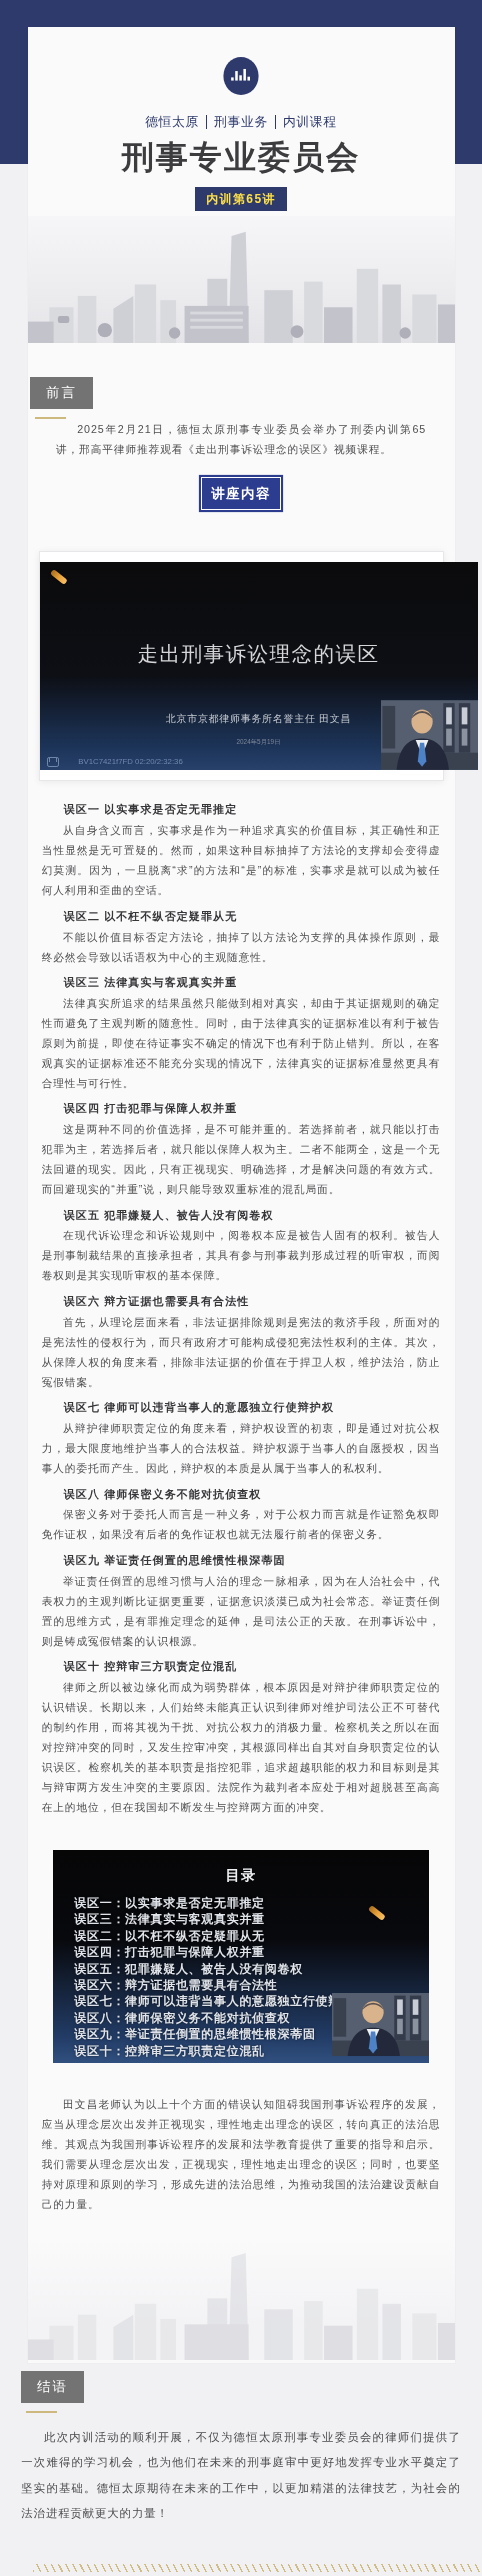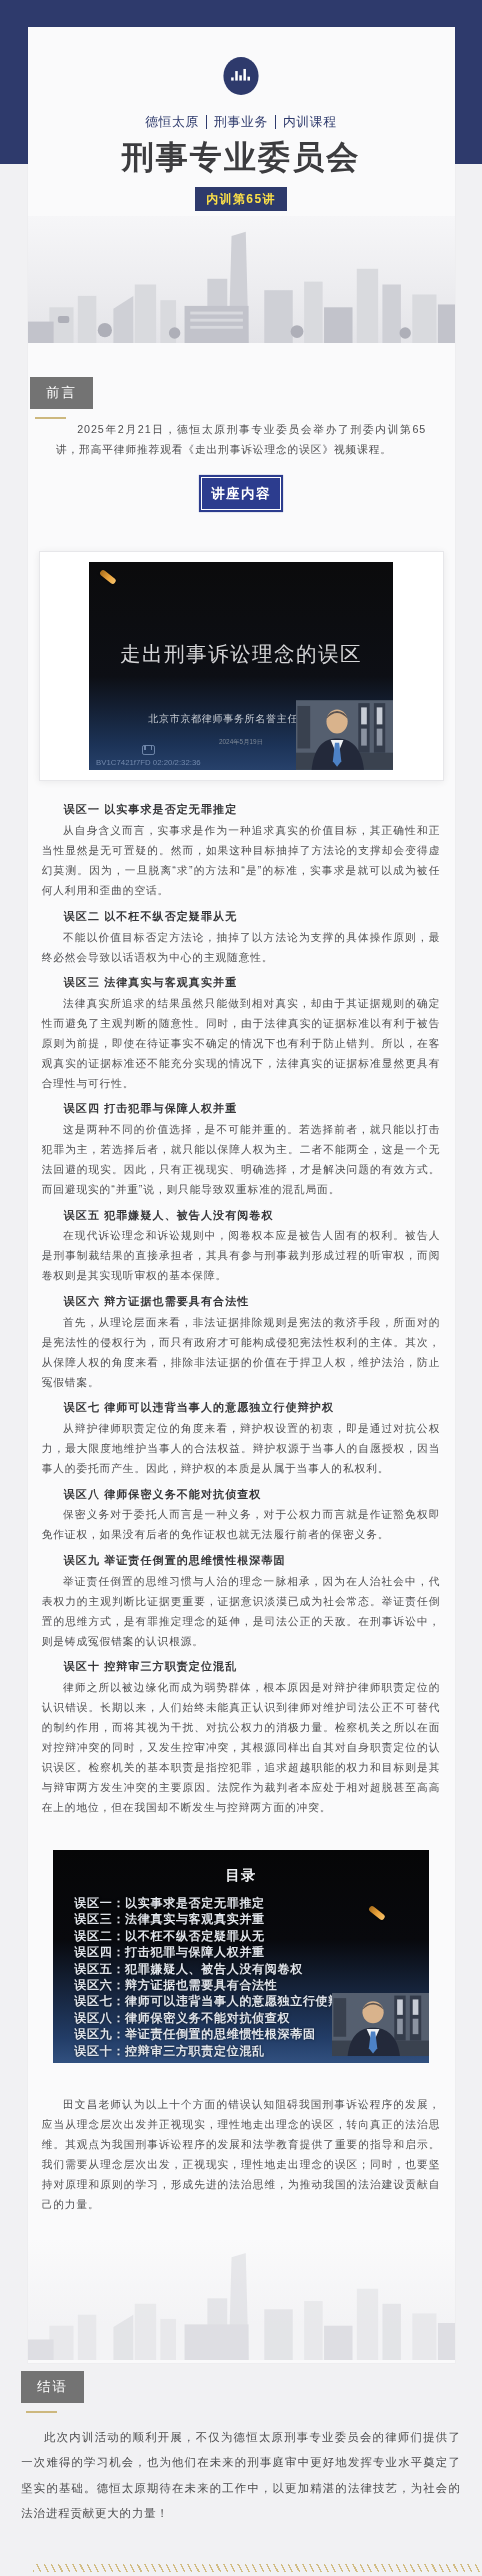--- a/index.html
+++ b/index.html
@@ -79,39 +79,39 @@
     color:#37373a;text-indent:2em;
   }
   
   .video-card{
     width:403px;margin:41px auto 0;
     background:#ffffff;border:0.7px solid #e7e7ea;
     box-shadow:0 1.4px 7.1px rgba(0,0,0,.07);
     padding:10px 0;
   }
   .video{
-    position:relative;width:304px;height:208px;margin:0 auto;
+    position:relative;width:438px;height:208px;margin:0 auto;
     background:linear-gradient(180deg,#0b0b0c 0%,#0d0f15 55%,#1c3357 88%,#27416b 100%);
   }
   .v-title{
     position:absolute;top:44%;left:0;right:0;transform:translateY(-50%);
     text-align:center;font-size:20.6px;color:#d6d6d8;letter-spacing:1.4px;
   }
   .v-speaker{
     position:absolute;bottom:21%;left:0;right:0;
     text-align:center;font-size:10px;color:#c9cdd3;letter-spacing:0.7px;
   }
   .v-date{
     position:absolute;bottom:11%;left:0;right:0;
     text-align:center;font-size:6.4px;color:#7c8796;
   }
   .v-mark{
     position:absolute;bottom:3.6px;left:7.1px;
-    display:flex;align-items:center;gap:3px;
-    font-size:7.8px;color:#7e95b8;opacity:.85;flex-direction:column;
+    display:flex;align-items:center;gap:19px;
+    font-size:7.8px;color:#7e95b8;opacity:.85;
   }
   .tv-icon{
     display:inline-block;width:10.7px;height:7.8px;
     border:1.4px solid #7e95b8;border-radius:2.1px;position:relative;
   }
   .tv-icon::before{
     content:"";position:absolute;left:1.4px;top:0.7px;width:1.4px;height:3.6px;background:#7e95b8;
   }
   .tv-icon::after{
     content:"";position:absolute;right:1.4px;top:0.7px;width:1.4px;height:3.6px;background:#7e95b8;

